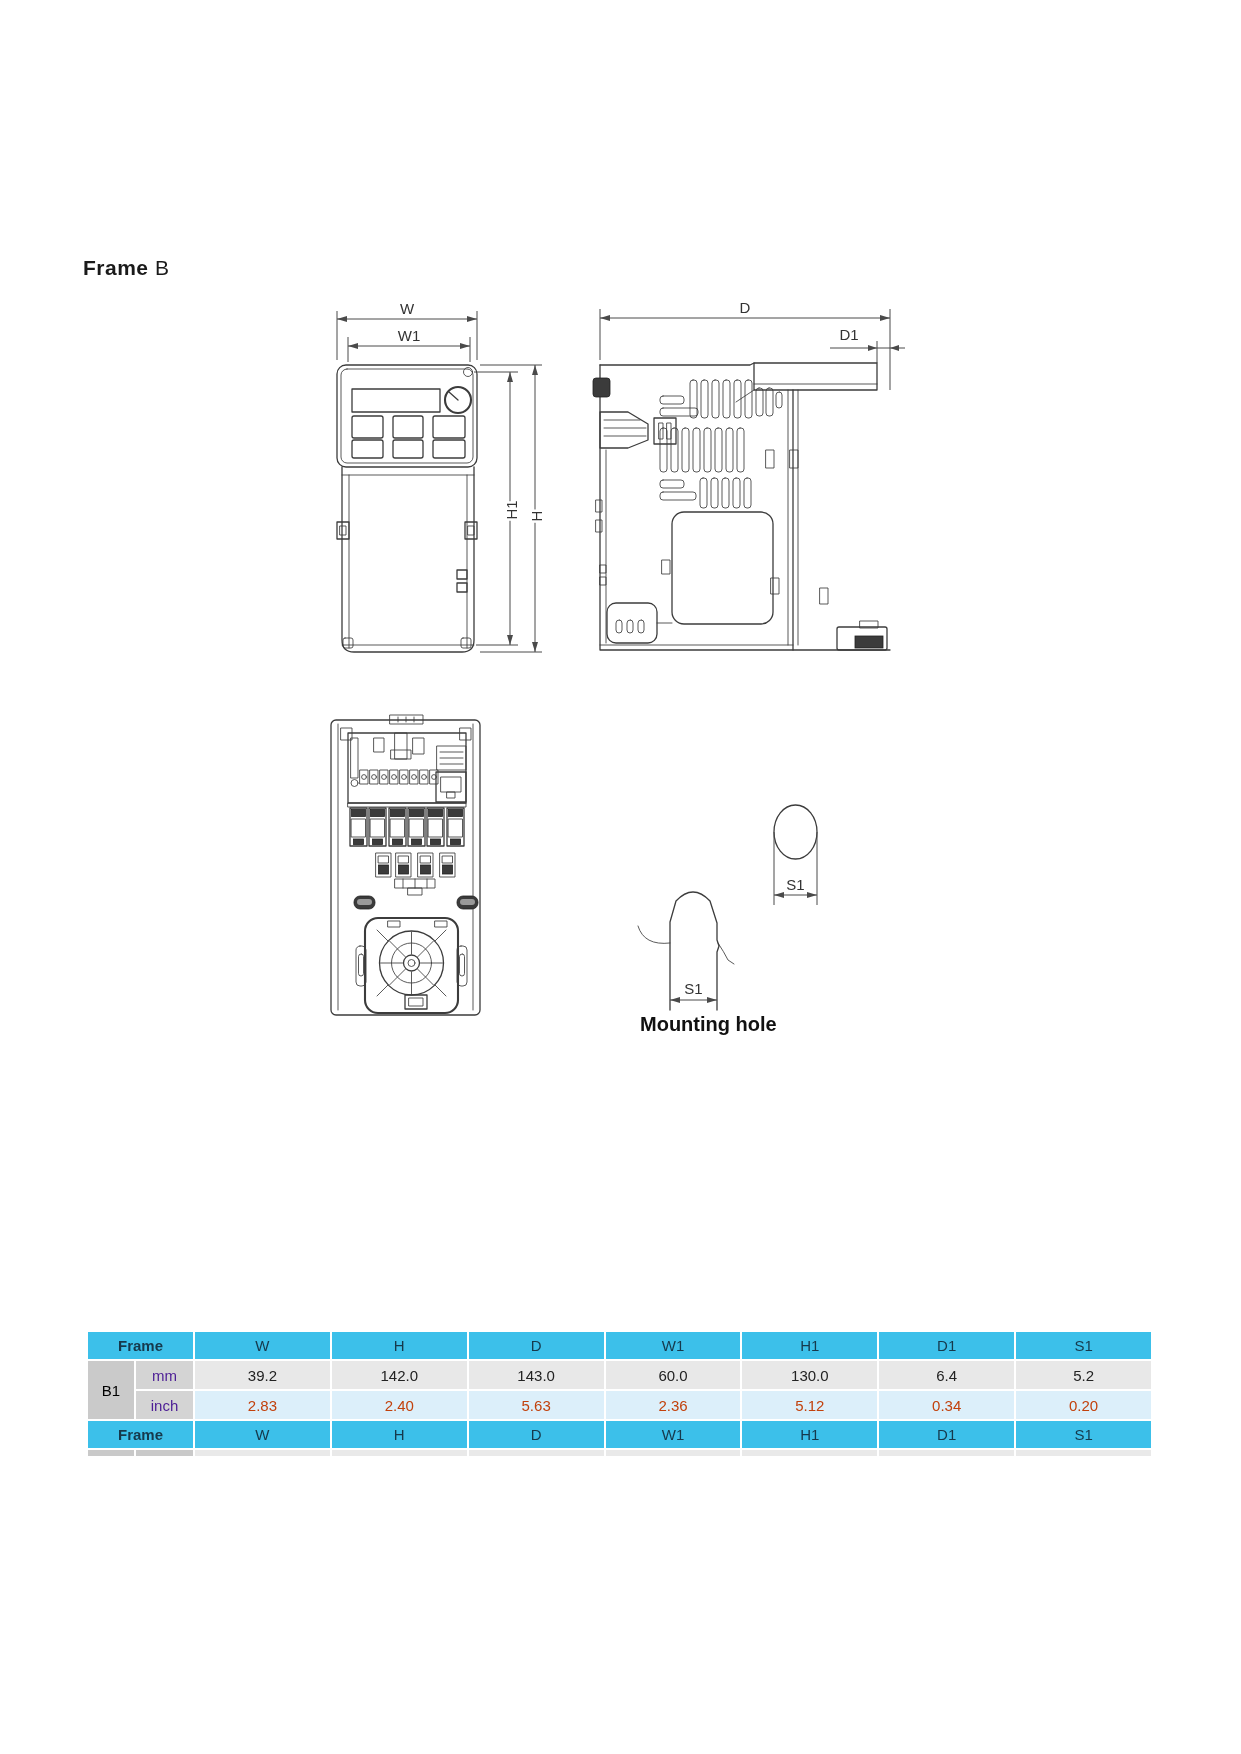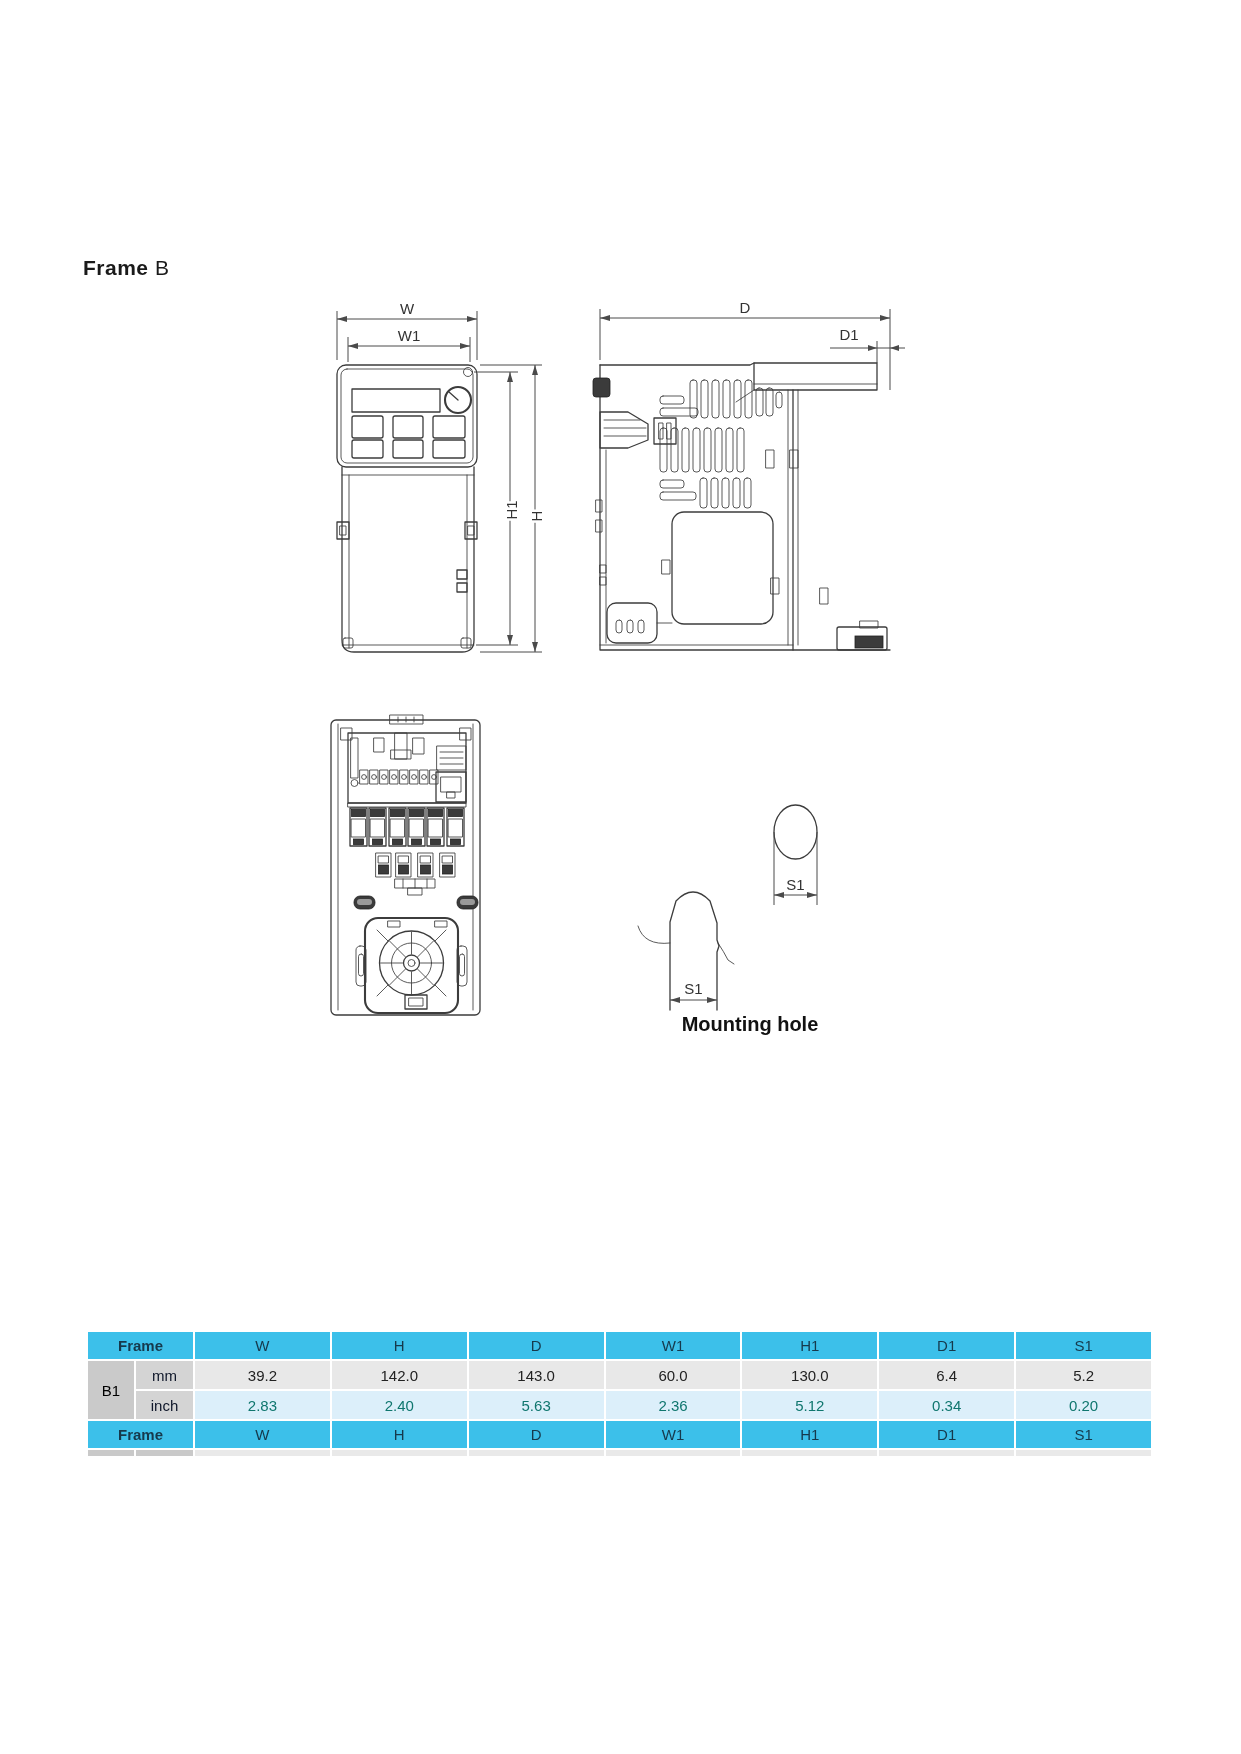--- a/index.html
+++ b/index.html
@@ -11,32 +11,32 @@
   
   .drawing{position:absolute;}
   svg .ln{fill:none;stroke:#3c3c3c;stroke-width:1.3;stroke-linejoin:round;stroke-linecap:round;}
   svg .thin{stroke-width:.85;}
   svg .thk{stroke-width:2.1;}
   svg .dim{fill:none;stroke:#4a4a4a;stroke-width:1;}
   svg .arr{fill:#4a4a4a;stroke:none;}
   svg .dark{fill:#3b3b3b;stroke:#222;stroke-width:.8;}
   svg text.dimtxt{font:15px "Liberation Sans",sans-serif;fill:#333;
        paint-order:stroke;stroke:#fff;stroke-width:5px;stroke-linejoin:round;}
-  #mount-caption{position:absolute;left:640px;top:1013px;width:220px;text-align:center;
+  #mount-caption{position:absolute;left:640px;top:1013px;width:220px;
        font-size:20px;font-weight:bold;color:#111;}
   
   #dim-table{position:absolute;left:88px;top:1332px;width:1063px;display:grid;
        grid-template-columns:46px 57px repeat(7,1fr);gap:2px;background:#fff;font-size:15px;}
   #dim-table .cell{display:flex;align-items:center;justify-content:center;}
   .hcell{background:var(--header-bg,#3cc0ea);color:var(--header-text,#16394c);height:27px;}
   .hcell.frame{font-weight:bold;grid-column:1 / span 2;}
   .b1cell{background:var(--cell-b1-bg,#cacaca);grid-row:span 2;color:#000000;}
-  .ucell{background:var(--cell-unit-bg,#d4d4d4);color:#0f172a;}
+  .ucell{background:var(--cell-unit-bg,#d4d4d4);color:#4c1d95;}
   .mmcell{background:var(--row-mm-bg,#e8e8e8);color:#222;height:28px;}
-  .incell{background:var(--row-inch-bg,#dceffa);color:#0f766e;height:28px;}
+  .incell{background:var(--row-inch-bg,#dceffa);color:#c2410c;height:28px;}
   .clip-label{background:var(--clipped-label-bg,#c9c9c9);height:6px;}
   .clip-data{background:var(--clipped-data-bg,#e9e9e9);height:6px;}
 </style>
 </head>
 <body>
 
 <div id="page">
 
   <div id="frame-title">
     <span class="b">Frame</span>

